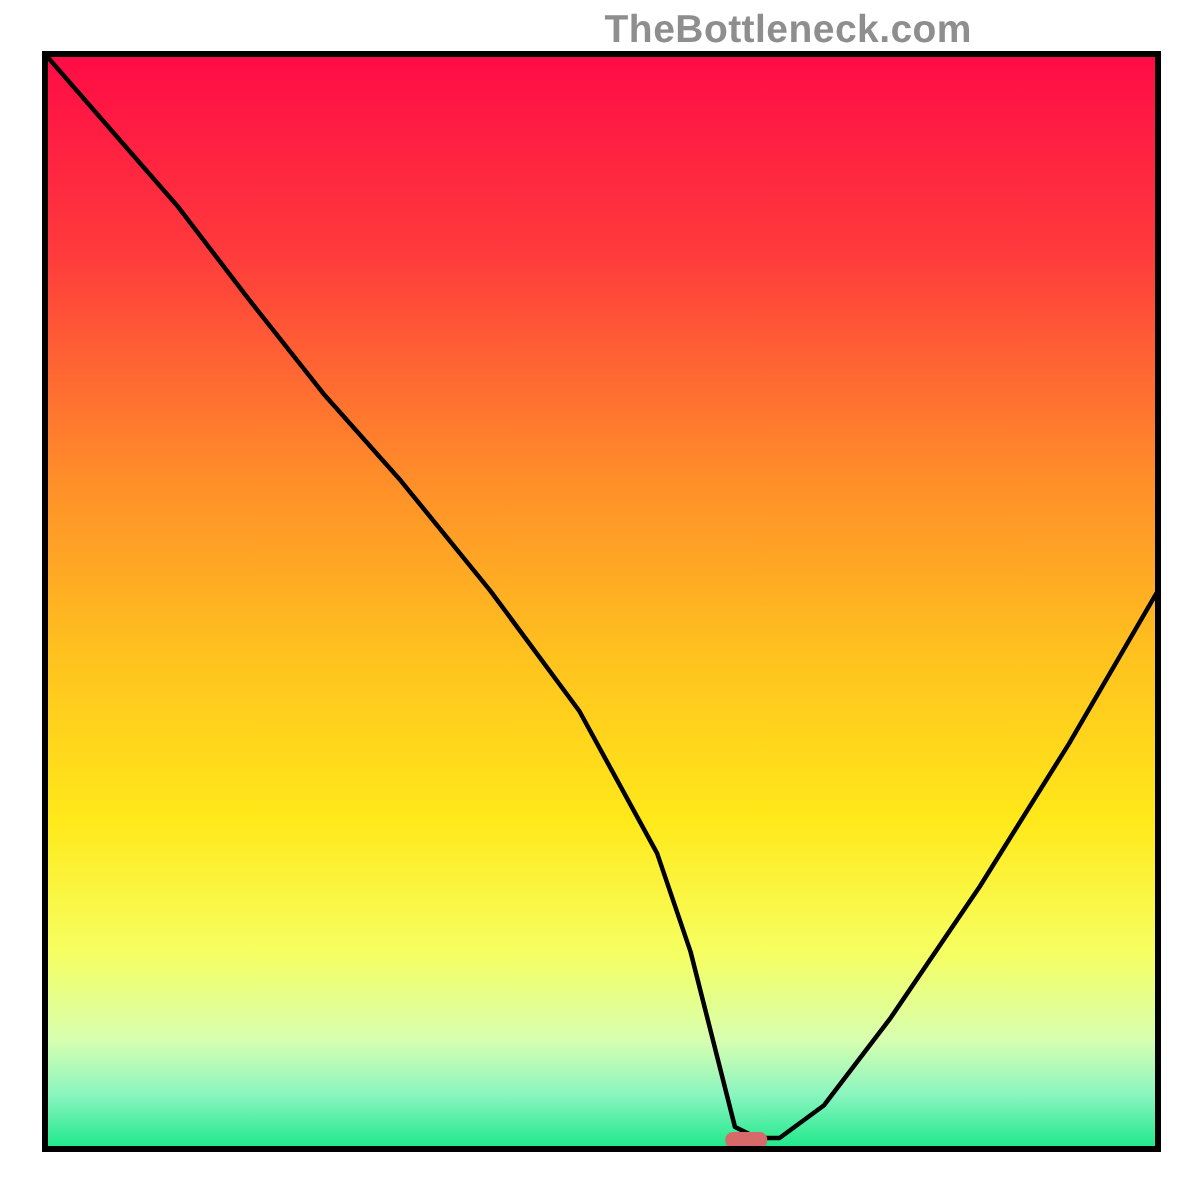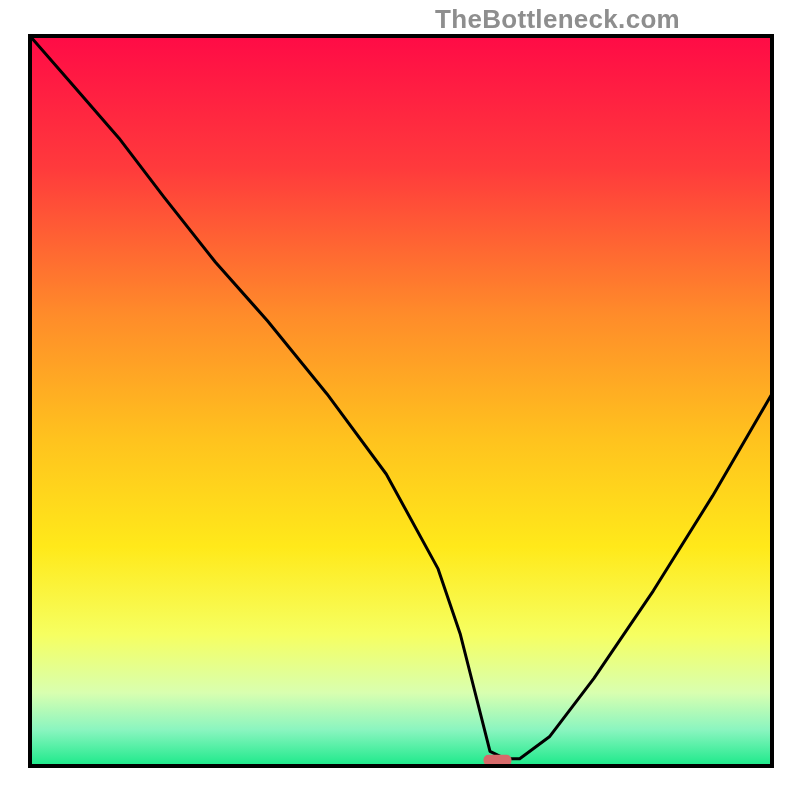--- a/index.html
+++ b/index.html
@@ -7,21 +7,20 @@
     padding: 0;
     width: 800px;
     height: 800px;
     background: #ffffff;
     overflow: hidden;
   }
   .container {
     position: relative;
     width: 660px;
     height: 800px;
-    padding-left: 32px;
   }
   .watermark {
     position: absolute;
     top: 4px;
     right: 12px;
     font-family: Arial, Helvetica, sans-serif;
     font-size: 26px;
     font-weight: bold;
     color: #8e8e8e;
     letter-spacing: 0.3px;

